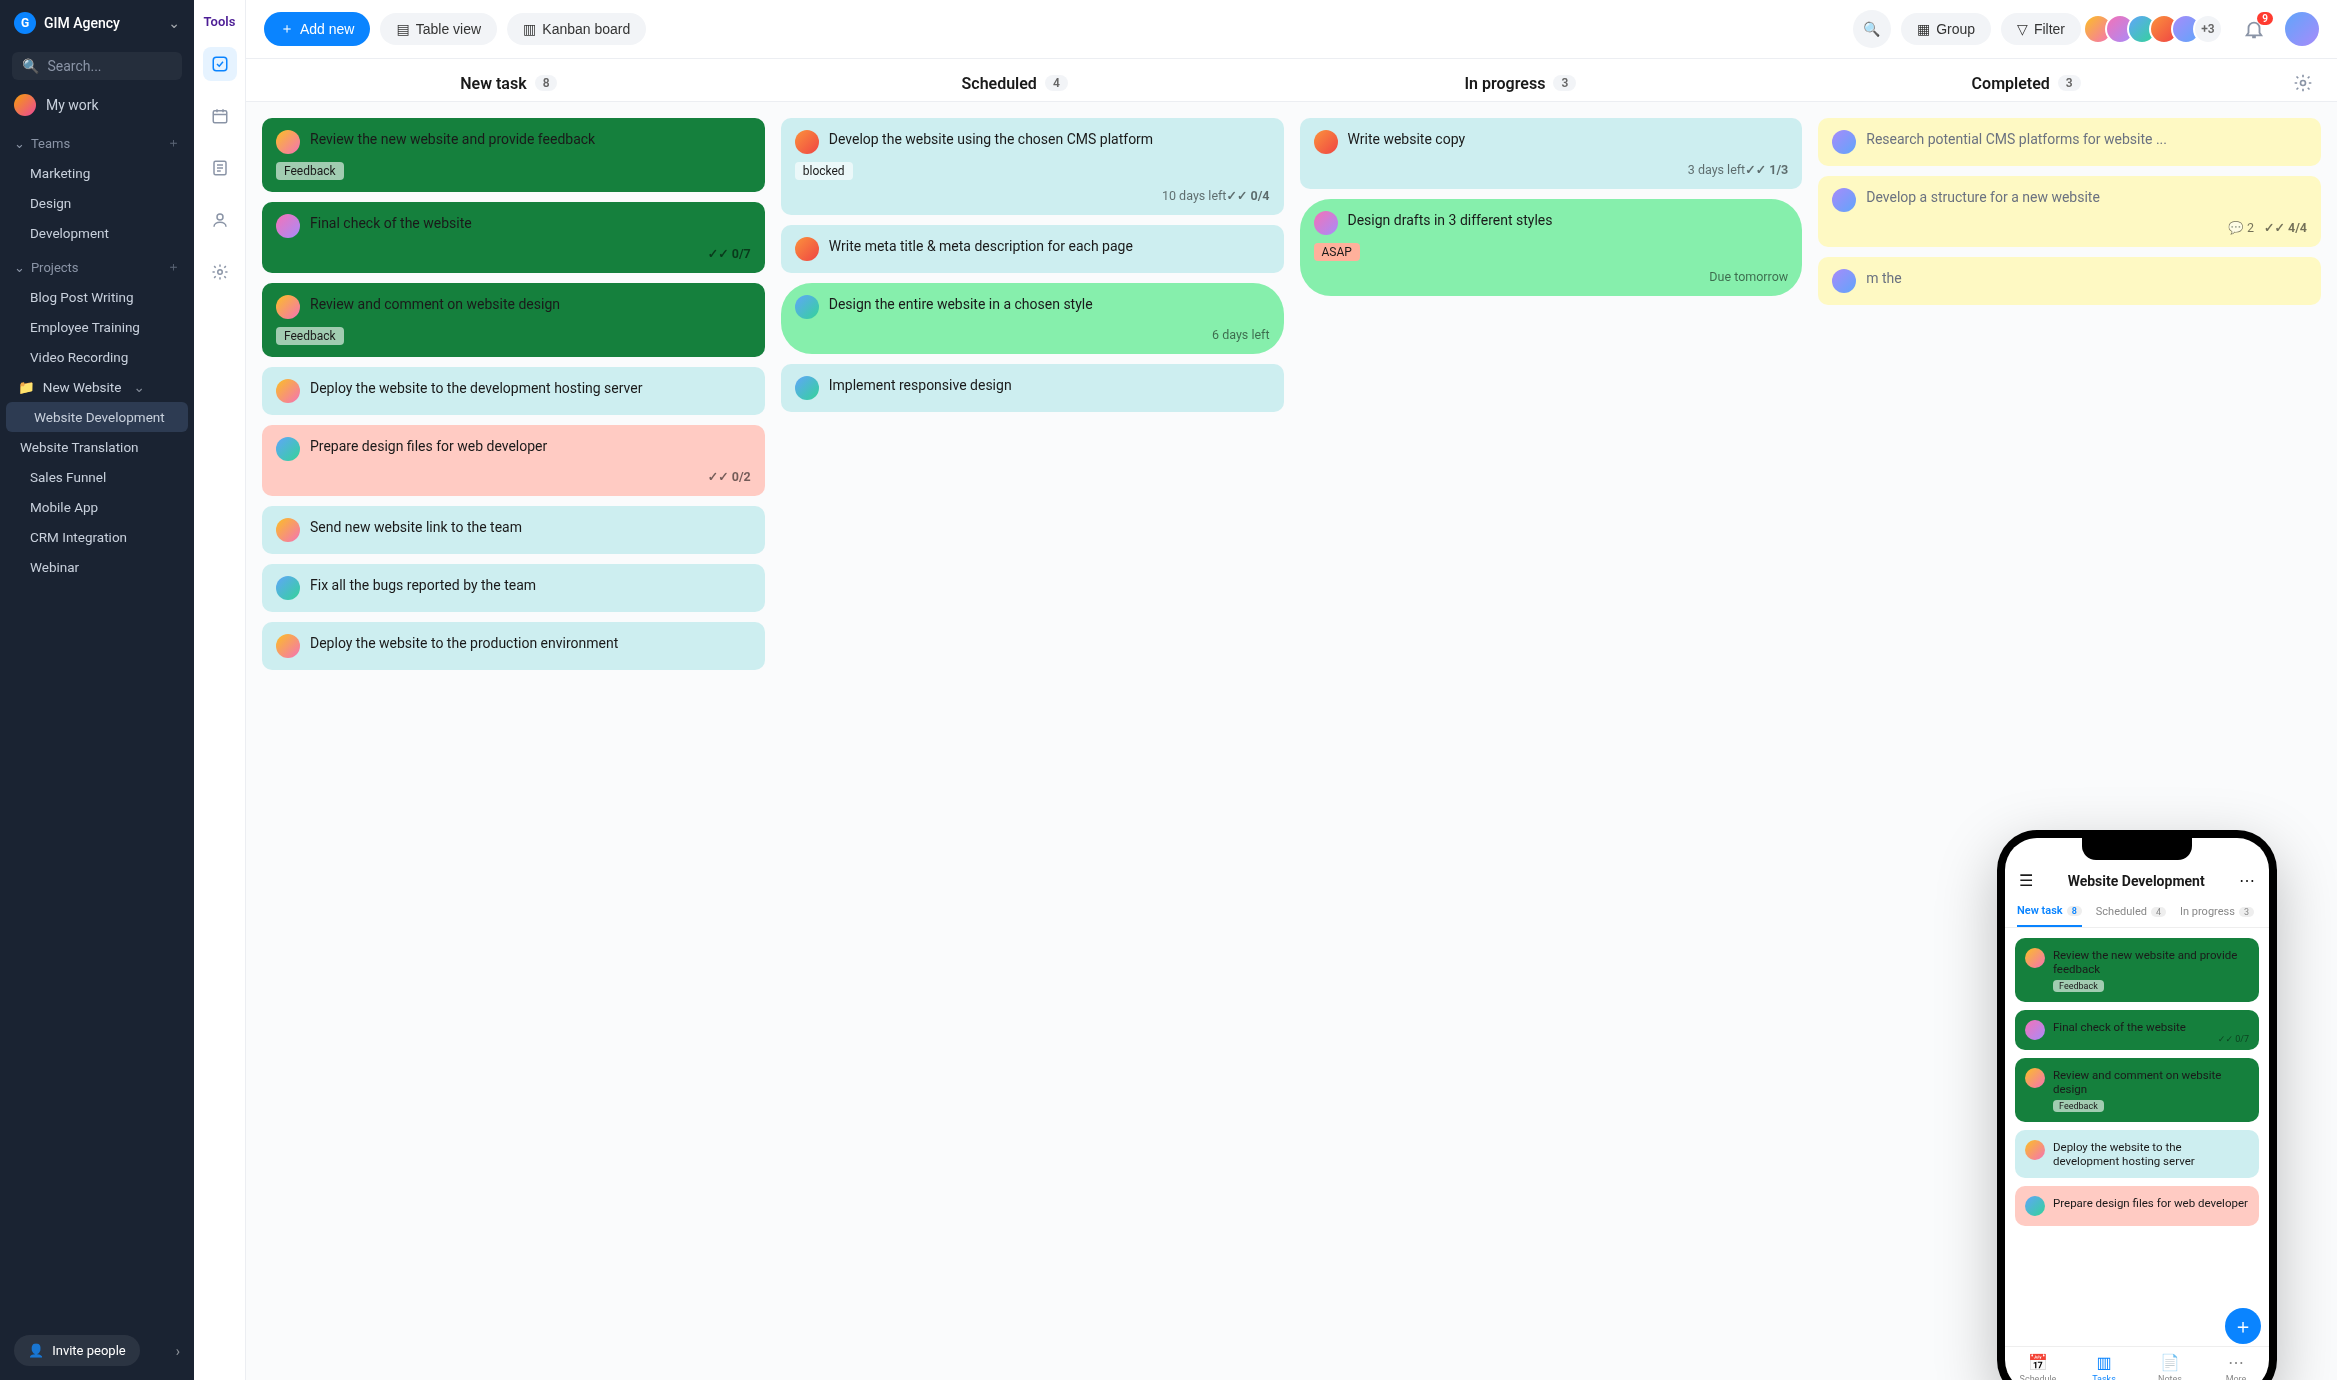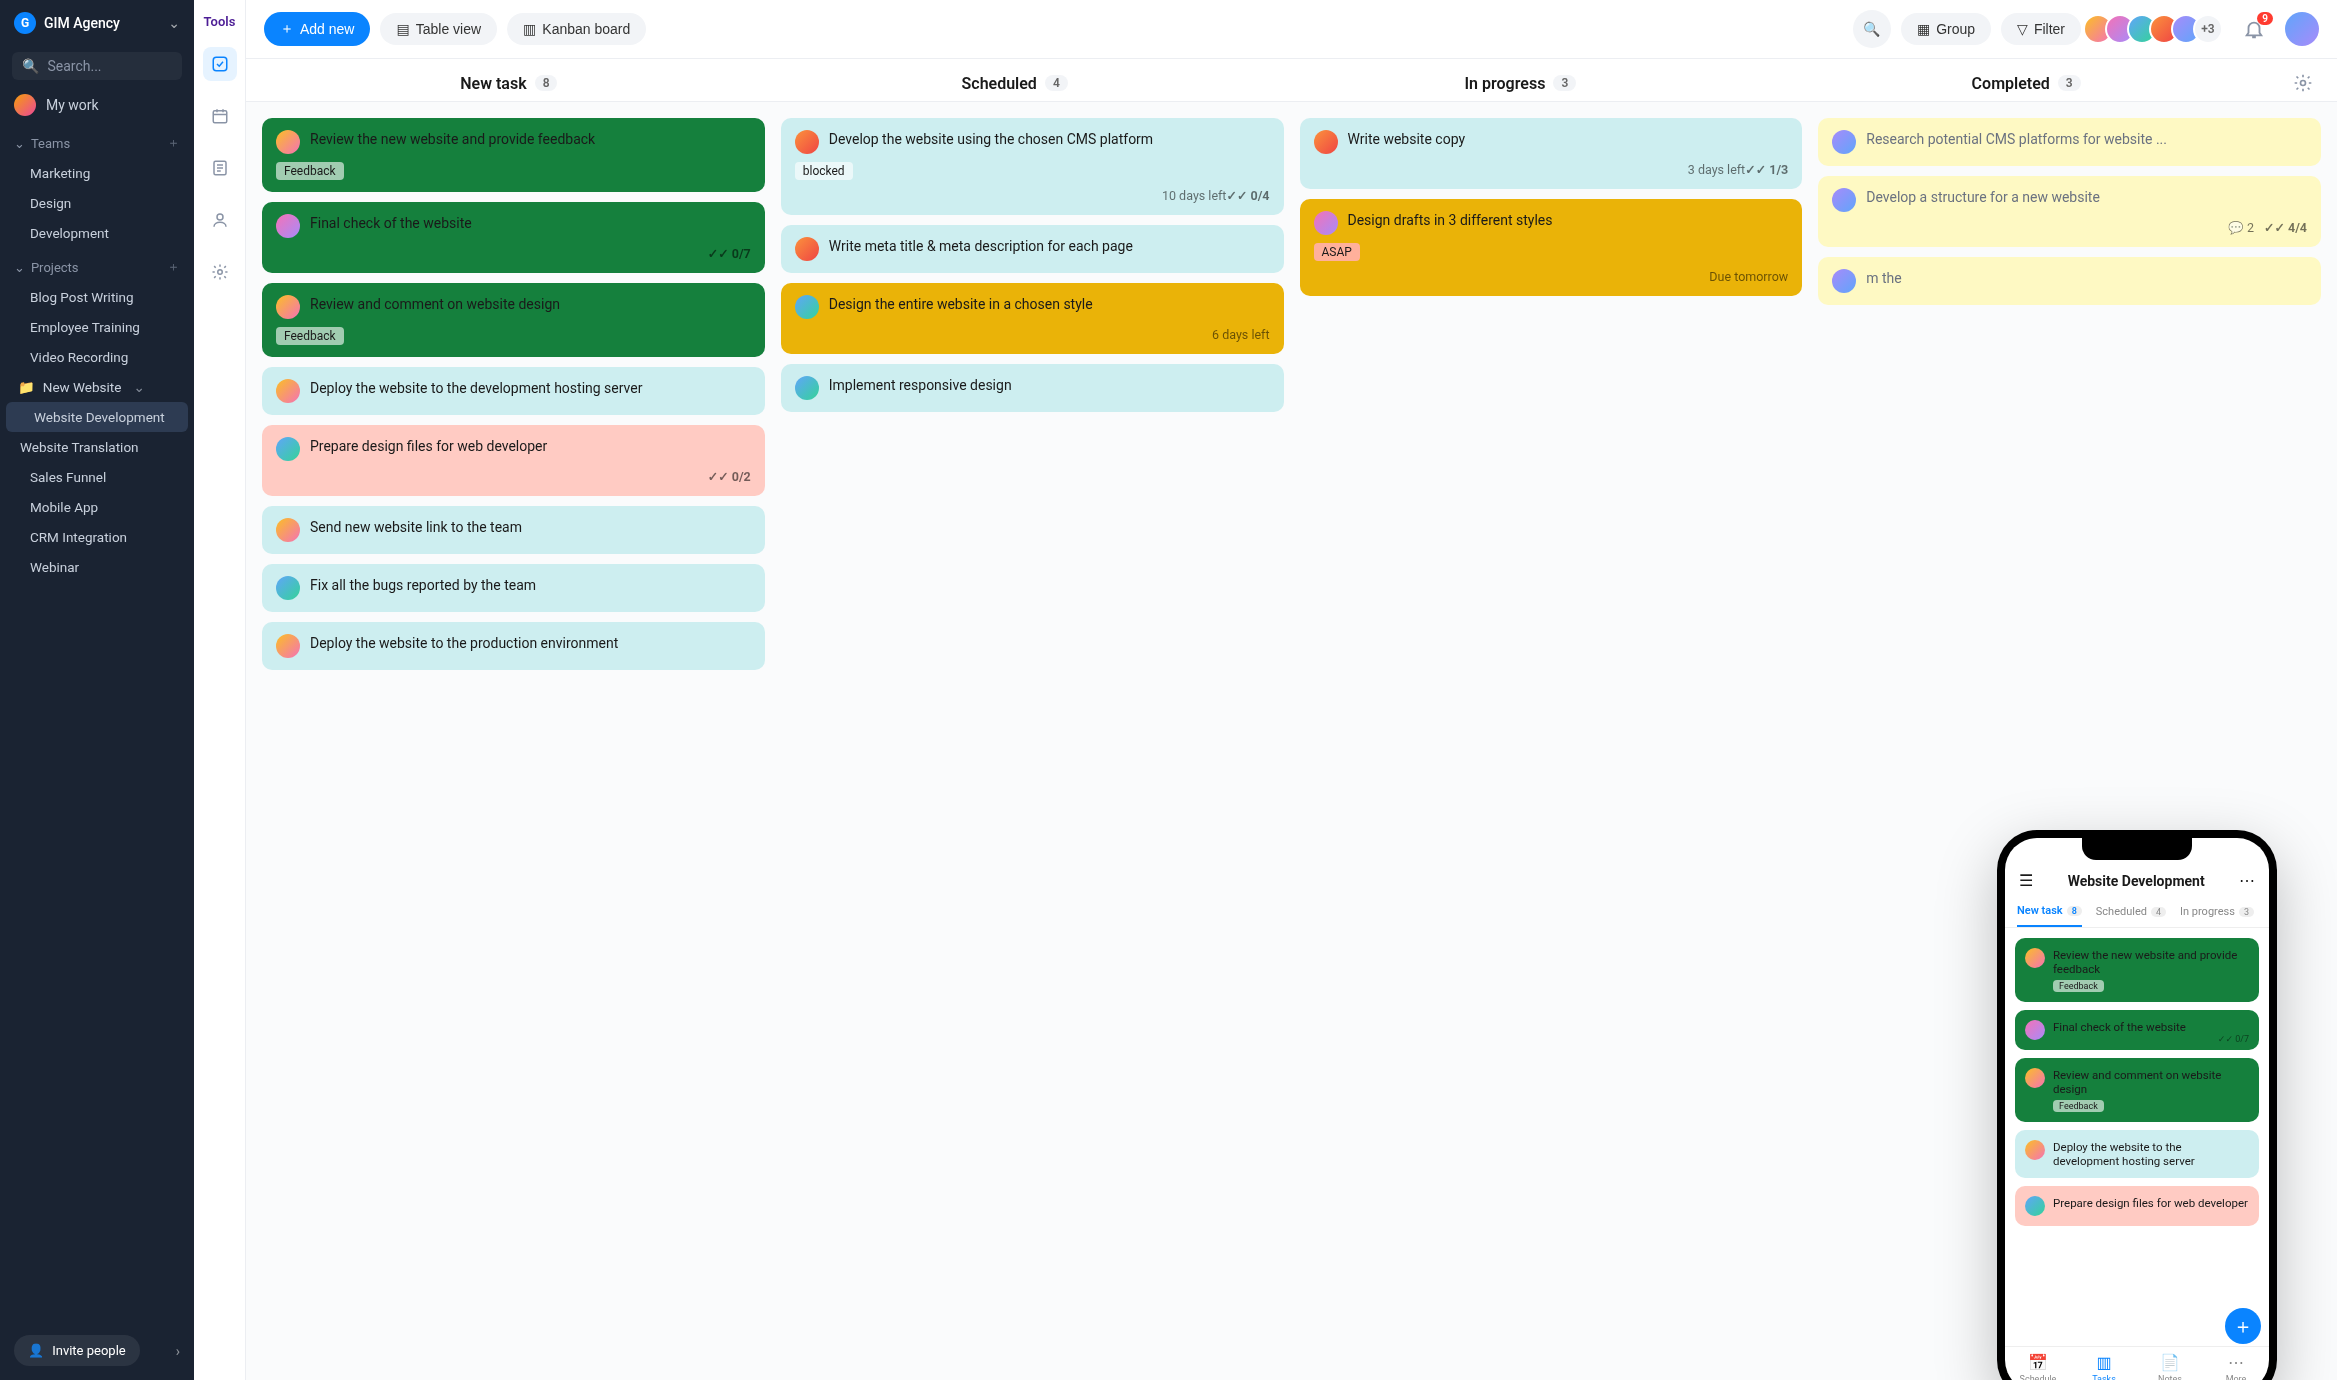--- a/index.html
+++ b/index.html
@@ -50,21 +50,21 @@
 .col-h .cnt { background: #f2f4f7; border-radius: 10px; padding: 1px 8px; font-size: 12px; color: #666; }
 .gear { color: #8a94a6; padding: 0 6px; }
 
 
 .board { flex: 1; display: flex; padding: 16px; gap: 16px; overflow: auto; background: #fafbfc; }
 .col { flex: 1; display: flex; flex-direction: column; gap: 10px; }
 .card { border-radius: 10px; padding: 12px 14px; font-size: 14px; position: relative; }
 .c-teal { background: #15803d; }
 .c-teal-lt { background: #cdeef0; }
 .c-pink { background: #ffcbc3; }
-.c-pink-lt { background: #eab308; }
+.c-pink-lt { background: #86efac; border-radius: 31px; }
 .c-gray { background: #fef9c3; color: #6b7280; }
 .card-row { display: flex; align-items: flex-start; gap: 10px; }
 .card .av { width: 24px; height: 24px; border-radius: 50%; flex-shrink: 0; }
 .card-title { flex: 1; line-height: 1.35; }
 .card-tag { display: inline-block; background: rgba(255,255,255,.6); border-radius: 4px; padding: 2px 8px; font-size: 12px; margin-top: 8px; }
 .tag-asap { background: #ffb09b; }
 .card-foot { display: flex; justify-content: flex-end; align-items: center; margin-top: 8px; font-size: 12.5px; color: rgba(0,0,0,.55); }
 .card-foot.right { justify-content: flex-end; }
 .chk { display: flex; align-items: center; gap: 4px; font-weight: bold; }
 .comments { display: flex; align-items: center; gap: 4px; }

